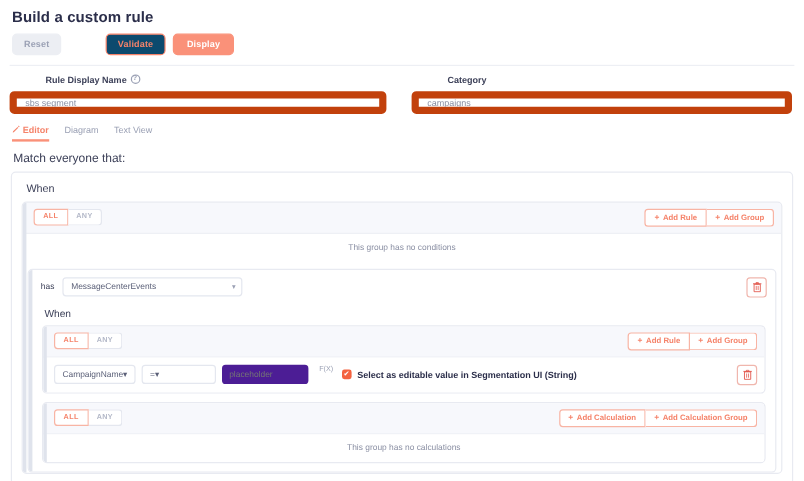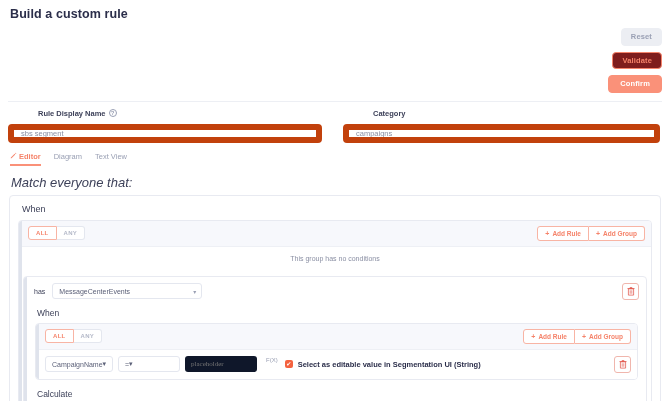--- a/index.html
+++ b/index.html
@@ -14,33 +14,33 @@
   .page { width: 670px; height: 313px; position: relative; padding: 6px 8px 0 8px; }
 
   
   .page-title {
     font-size: 12.5px;
     font-weight: 700;
     color: #2b2e4a;
     letter-spacing: .1px;
     margin: 1px 0 7px 2px;
   }
-  .btn-row { display: flex; gap: 6px; align-items: flex-end; margin: 0 0 0 2px; flex-direction: column; }
+  .btn-row { display: flex; gap: 6px; align-items: flex-start; margin: 0 0 0 2px; }
   .btn {
     font-size: 7.5px;
     font-weight: 700;
     border-radius: 4px;
     padding: 4px 9px;
     line-height: 1;
     cursor: pointer;
     border: 1px solid transparent;
     letter-spacing: .15px;
   }
   .btn-reset { background: #eceef3; color: #9aa0b4; border-color: #eceef3; }
-  .btn-validate { background: #7f1d1d; color: #f5836a; border-color: #f5836a; }
+  .btn-validate { background: #0c4a6e; color: #f5836a; border-color: #f5836a; margin-left: 31px; }
   .btn-confirm { background: #fa9179; color: #ffffff; border-color: #fa9179; padding: 4px 11px; }
 
   .divider { height: 1px; background: #edeff4; margin: 8px 0 0 0; }
 
   
   .fields { display: flex; gap: 0; margin-top: 7px; }
   .field { width: 50%; padding-right: 13px; }
   .field:last-child { padding-right: 2px; padding-left: 8px; }
   .field-label {
     font-size: 7.5px; font-weight: 700; color: #3d4159;
@@ -62,21 +62,21 @@
   
   .tabs { display: flex; align-items: flex-end; gap: 13px; margin: 9px 0 0 2px; }
   .tab {
     font-size: 7.5px; color: #9aa0b4; padding-bottom: 3px;
     cursor: pointer; display: flex; align-items: flex-end; gap: 2px;
     border-bottom: 2px solid transparent;
   }
   .tab.active { color: #f5836a; font-weight: 700; border-bottom-color: #fa9179; }
   .pencil { display: inline-block; }
 
-  .match-line { font-size: 13px; color: #3d4159; margin: 9px 0 5px 3px; font-style: italic; }
+  .match-line { font-size: 10px; color: #3d4159; margin: 9px 0 5px 3px; }
 
   
   .rule-card {
     border: 1px solid #e8eaf1; border-radius: 4px;
     background: #ffffff; padding: 7px 8px 8px 8px;
     margin: 0 1px;
   }
   .when-label { font-size: 9px; color: #3d4159; margin: 1px 0 6px 4px; }
 
   
@@ -167,22 +167,22 @@
   .sel-sm {
     height: 16px; border: 1px solid #e4e7ef; border-radius: 3px;
     background: #ffffff; font-size: 7px; color: #5b6078;
     padding: 0 13px 0 6px; display: flex; align-items: center;
     position: relative; cursor: pointer;
   }
   .sel-field { width: 68px; }
   .sel-op { width: 62px; }
   .val-input {
     width: 72px; height: 16px; border: none; border-radius: 3px;
-    background: #0f172a; font-size: 7px; color: #9aa0b4;
-    padding: 0 6px; font-family: Liberation Serif, serif;
+    background: #4c1d95; font-size: 7px; color: #9aa0b4;
+    padding: 0 6px; font-family: Liberation Sans, sans-serif;
   }
   .fx {
     font-size: 6px; color: #9aa0b4; margin: 0 2px 0 4px;
     align-self: flex-start; padding-top: 1px;
   }
   .chk {
     width: 8px; height: 8px; border-radius: 2px; background: #f4623f;
     display: inline-flex; align-items: center; justify-content: center;
     color: #ffffff; font-size: 6px; cursor: pointer; line-height: 1;
     flex: 0 0 auto;
@@ -192,21 +192,21 @@
 </head>
 <body>
 
 <div class="page">
 
   <div class="page-title">Build a custom rule</div>
 
   <div class="btn-row">
     <button class="btn btn-reset">Reset</button>
     <button class="btn btn-validate">Validate</button>
-    <button class="btn btn-confirm">Confirm</button>
+    <button class="btn btn-confirm">Display</button>
   </div>
 
   <div class="divider"></div>
 
   <div class="fields">
     <div class="field">
       <div class="field-label">
         <span>Rule Display Name</span>
         <span class="q-icon">?</span>
       </div>
@@ -324,21 +324,20 @@
                   <path d="M6 1 H10 V3 H6 Z" stroke="#e2574c" stroke-width="1.4" fill="none"></path>
                   <path d="M2.8 3.8 H13.2 V16.2 H2.8 Z" stroke="#e2574c" stroke-width="1.5" fill="none"></path>
                   <path d="M6.4 6.5 V13.5 M9.6 6.5 V13.5" stroke="#e2574c" stroke-width="1.3" fill="none"></path>
                 </svg>
               </div>
             </div>
           </div>
         </div>
 
         <div class="inner-section">
-          <div class="inner-title">Calculate</div>
           <div class="group">
             <div class="group-head">
               <div class="toggle">
                 <div class="on">ALL</div>
                 <div class="off">ANY</div>
               </div>
               <div class="addbtns">
                 <div class="addbtn">
                   <span class="plus">+</span>
                   <span>Add Calculation</span>

